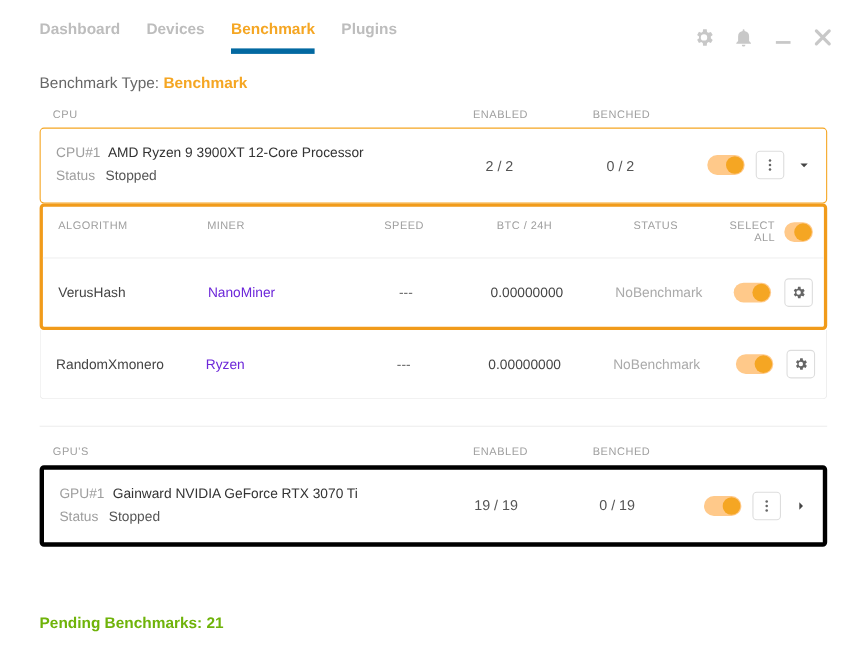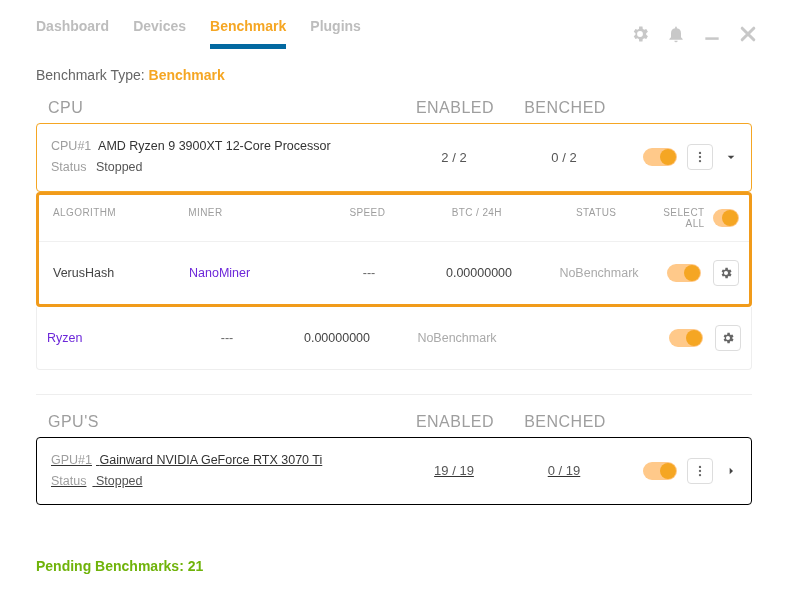--- a/index.html
+++ b/index.html
@@ -7,28 +7,28 @@
   .header { display: flex; align-items: center; padding: 18px 30px 0 36px; }
   .tabs { display: flex; gap: 24px; }
   .tab { font-size: 14px; font-weight: 600; color: #bdbdbd; cursor: pointer; padding-bottom: 10px; }
   .tab.active { color: #f5a623; border-bottom: 5px solid #0369a1; }
   .win-controls { margin-left: auto; display: flex; gap: 16px; align-items: center; }
   .wicon { width: 20px; height: 20px; fill: #c8c8c8; cursor: pointer; }
   .bench-type { padding: 18px 36px 10px 36px; font-size: 14px; }
   .bench-type .lbl { color: #666; }
   .bench-type .val { color: #f5a623; font-weight: 600; }
 
-  .section-hdr { display: flex; padding: 6px 48px 6px 48px; font-size: 16px; letter-spacing: 0.5px; color: #9e9e9e; }
+  .section-hdr { display: flex; padding: 6px 48px 6px 48px; font-size: 10px; letter-spacing: 0.5px; color: #9e9e9e; }
   .col-name { flex: 1; }
   .col-enabled { width: 110px; text-align: center; }
   .col-benched { width: 110px; text-align: center; }
   .col-ctrl { width: 120px; }
 
   .card { margin: 0 36px; border: 1px solid #f5a623; border-radius: 4px; display: flex; align-items: center; padding: 12px 12px 12px 14px; }
-  .card.plain { border: 1px solid #000000; text-decoration: underline; }
+  .card.plain { border: 4px solid #000000; }
   .card .info { flex: 1; font-size: 12.5px; line-height: 1.7; }
   .card .info .id { color: #9e9e9e; margin-right: 4px; }
   .card .info .name { color: #333; }
   .card .info .status-lbl { color: #9e9e9e; margin-right: 6px; }
   .card .info .status-val { color: #555; }
   .card .num { width: 110px; text-align: center; font-size: 13px; color: #555; }
   .card .actions { width: 120px; display: flex; align-items: center; gap: 10px; justify-content: flex-end; }
 
   .toggle { width: 34px; height: 18px; background: #ffc98a; border-radius: 9px; position: relative; cursor: pointer; display: inline-block; }
   .toggle::after { content: ''; width: 16px; height: 16px; background: #f5a623; border-radius: 50%; position: absolute; top: 1px; right: 1px; }
@@ -154,20 +154,21 @@
         <span class="toggle"></span>
         <span class="btn-icon">
           <svg viewBox="0 0 24 24">
               <path d="M19.4 13a7.5 7.5 0 000-2l2.1-1.6-2-3.4-2.5 1a7.6 7.6 0 00-1.7-1L15 3h-4l-.3 2.9a7.6 7.6 0 00-1.7 1l-2.5-1-2 3.4L6.6 11a7.5 7.5 0 000 2l-2.1 1.6 2 3.4 2.5-1a7.6 7.6 0 001.7 1L11 21h4l.3-2.9a7.6 7.6 0 001.7-1l2.5 1 2-3.4zM12 15.5A3.5 3.5 0 1115.5 12 3.5 3.5 0 0112 15.5z"></path>
             </svg>
         </span>
       </div>
     </div>
   </div>
   <div class="alg-row after">
+    <div class="c1">RandomXmonero</div>
     <div class="c2">Ryzen</div>
     <div class="c3">---</div>
     <div class="c4">0.00000000</div>
     <div class="c5">NoBenchmark</div>
     <div class="c6">
       <span class="toggle"></span>
       <span class="btn-icon">
         <svg viewBox="0 0 24 24">
             <path d="M19.4 13a7.5 7.5 0 000-2l2.1-1.6-2-3.4-2.5 1a7.6 7.6 0 00-1.7-1L15 3h-4l-.3 2.9a7.6 7.6 0 00-1.7 1l-2.5-1-2 3.4L6.6 11a7.5 7.5 0 000 2l-2.1 1.6 2 3.4 2.5-1a7.6 7.6 0 001.7 1L11 21h4l.3-2.9a7.6 7.6 0 001.7-1l2.5 1 2-3.4zM12 15.5A3.5 3.5 0 1115.5 12 3.5 3.5 0 0112 15.5z"></path>
           </svg>

